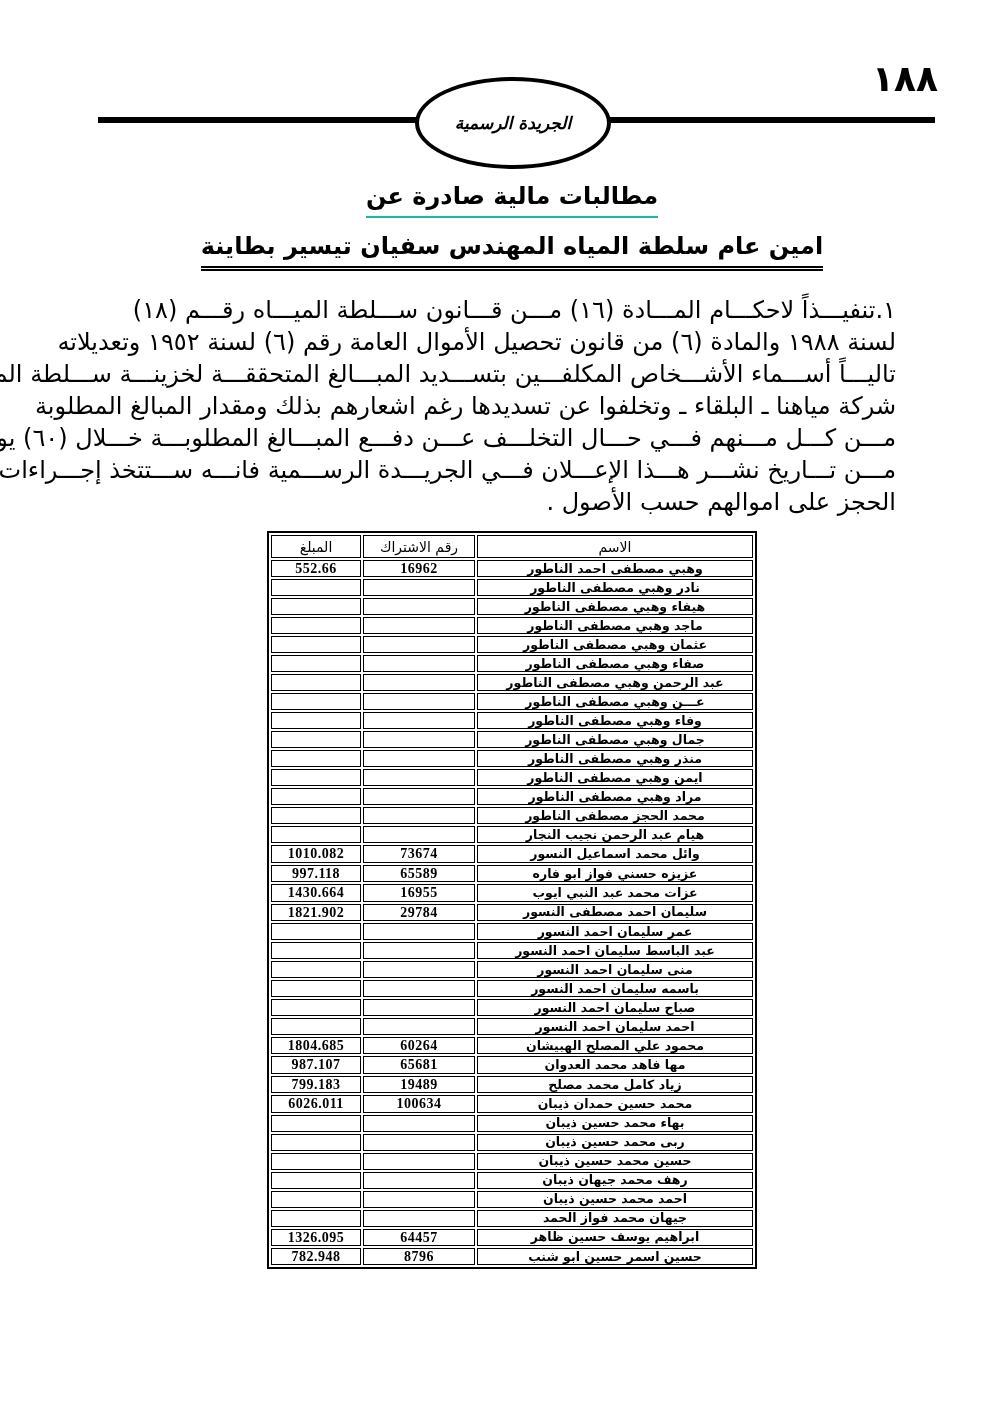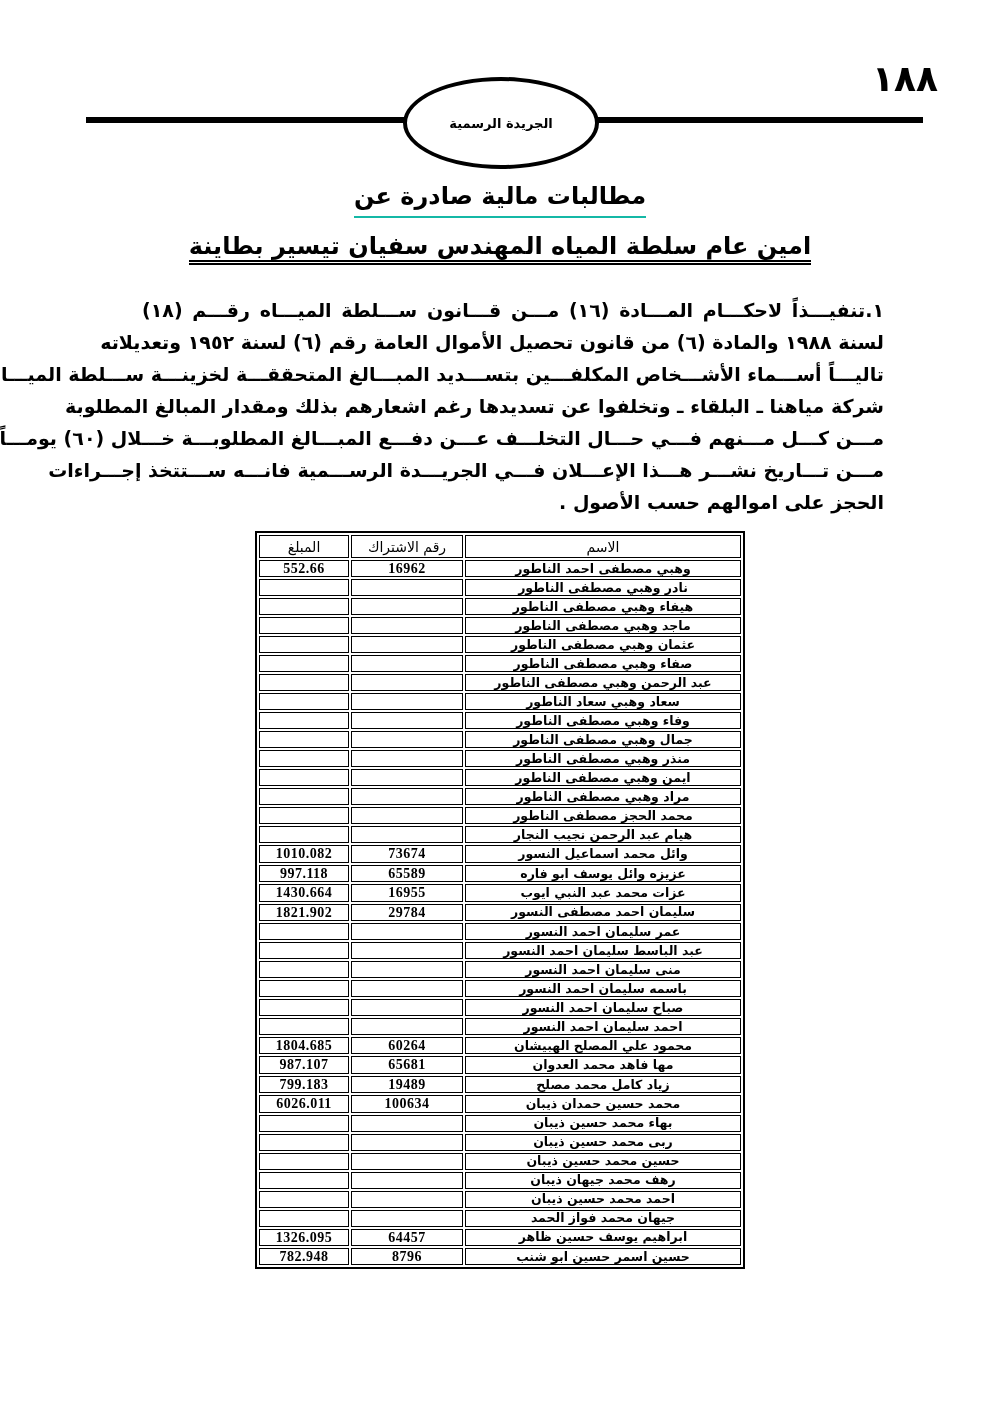--- a/index.html
+++ b/index.html
@@ -1,48 +1,48 @@
 <!DOCTYPE html>
 <html lang="ar"><head>
 <meta charset="utf-8">
 <style>
   html,body{margin:0;padding:0;}
   body{
     width:1000px;height:1413px;position:relative;background:#ffffff;color:#000000;
     font-family:"DejaVu Sans",sans-serif;overflow:hidden;
   }
-  .page{position:absolute;inset:0;}
+  .page{position:absolute;inset:0;margin-left:12px;}
 
   
   .page-number{
     position:absolute;top:58px;right:62px;
     font-size:36px;font-weight:bold;letter-spacing:2px;direction:rtl;
   }
   .header-rule{
     position:absolute;top:117px;left:86px;width:837px;height:6px;background:#000;
   }
   .gazette-ellipse{
     position:absolute;left:403px;top:77px;width:188px;height:84px;
     border:4px solid #000;border-radius:50%;background:#fff;
     display:flex;align-items:center;justify-content:center;z-index:2;
   }
-  .gazette-ellipse span{font-size:13px;font-weight:bold;direction:rtl;}
+  .gazette-ellipse span{font-size:17px;font-weight:bold;direction:rtl;font-style:italic;}
 
   
   .titles{position:absolute;top:183px;left:0;width:1000px;text-align:center;direction:rtl;}
   .doc-title{display:inline-block;font-size:24px;font-weight:bold;line-height:1.1;}
   .doc-title.first{border-bottom:2px solid #14b8a6;padding-bottom:7px;}
-  .doc-title.second{border-bottom:5px double #000;margin-top:15px;}
+  .doc-title.second{border-bottom:5px double #000;padding-bottom:6px;margin-top:15px;}
 
   
   .paragraph{
     position:absolute;top:294px;left:142px;width:742px;direction:rtl;
   }
   .para-line{
-    font-size:19px;font-weight:bold;height:32px;line-height:32px;
+    font-size:24px;font-weight:normal;height:32px;line-height:32px;
     white-space:nowrap;text-align:justify;text-align-last:justify;
   }
   .para-line.last{text-align-last:right;}
 
   
   .claims-table{
     position:absolute;top:531px;left:255px;
   }
   table{
     border-collapse:separate;border-spacing:2px;
@@ -128,21 +128,21 @@
     <td>صفاء وهبي مصطفى الناطور</td>
     <td class="num"></td>
     <td class="num"></td>
   </tr>
           <tr>
     <td>عبد الرحمن وهبي مصطفى الناطور</td>
     <td class="num"></td>
     <td class="num"></td>
   </tr>
           <tr>
-    <td>سعاد وهبي سعاد الناطور</td>
+    <td>عـــن وهبي مصطفى الناطور</td>
     <td class="num"></td>
     <td class="num"></td>
   </tr>
           <tr>
     <td>وفاء وهبي مصطفى الناطور</td>
     <td class="num"></td>
     <td class="num"></td>
   </tr>
           <tr>
     <td>جمال وهبي مصطفى الناطور</td>
@@ -173,21 +173,21 @@
     <td>هيام عبد الرحمن نجيب النجار</td>
     <td class="num"></td>
     <td class="num"></td>
   </tr>
           <tr>
     <td>وائل محمد اسماعيل النسور</td>
     <td class="num">73674</td>
     <td class="num">1010.082</td>
   </tr>
           <tr>
-    <td>عزيزه وائل يوسف ابو فاره</td>
+    <td>عزيزه حسني فواز ابو فاره</td>
     <td class="num">65589</td>
     <td class="num">997.118</td>
   </tr>
           <tr>
     <td>عزات محمد عبد النبي ايوب</td>
     <td class="num">16955</td>
     <td class="num">1430.664</td>
   </tr>
           <tr>
     <td>سليمان احمد مصطفى النسور</td>

